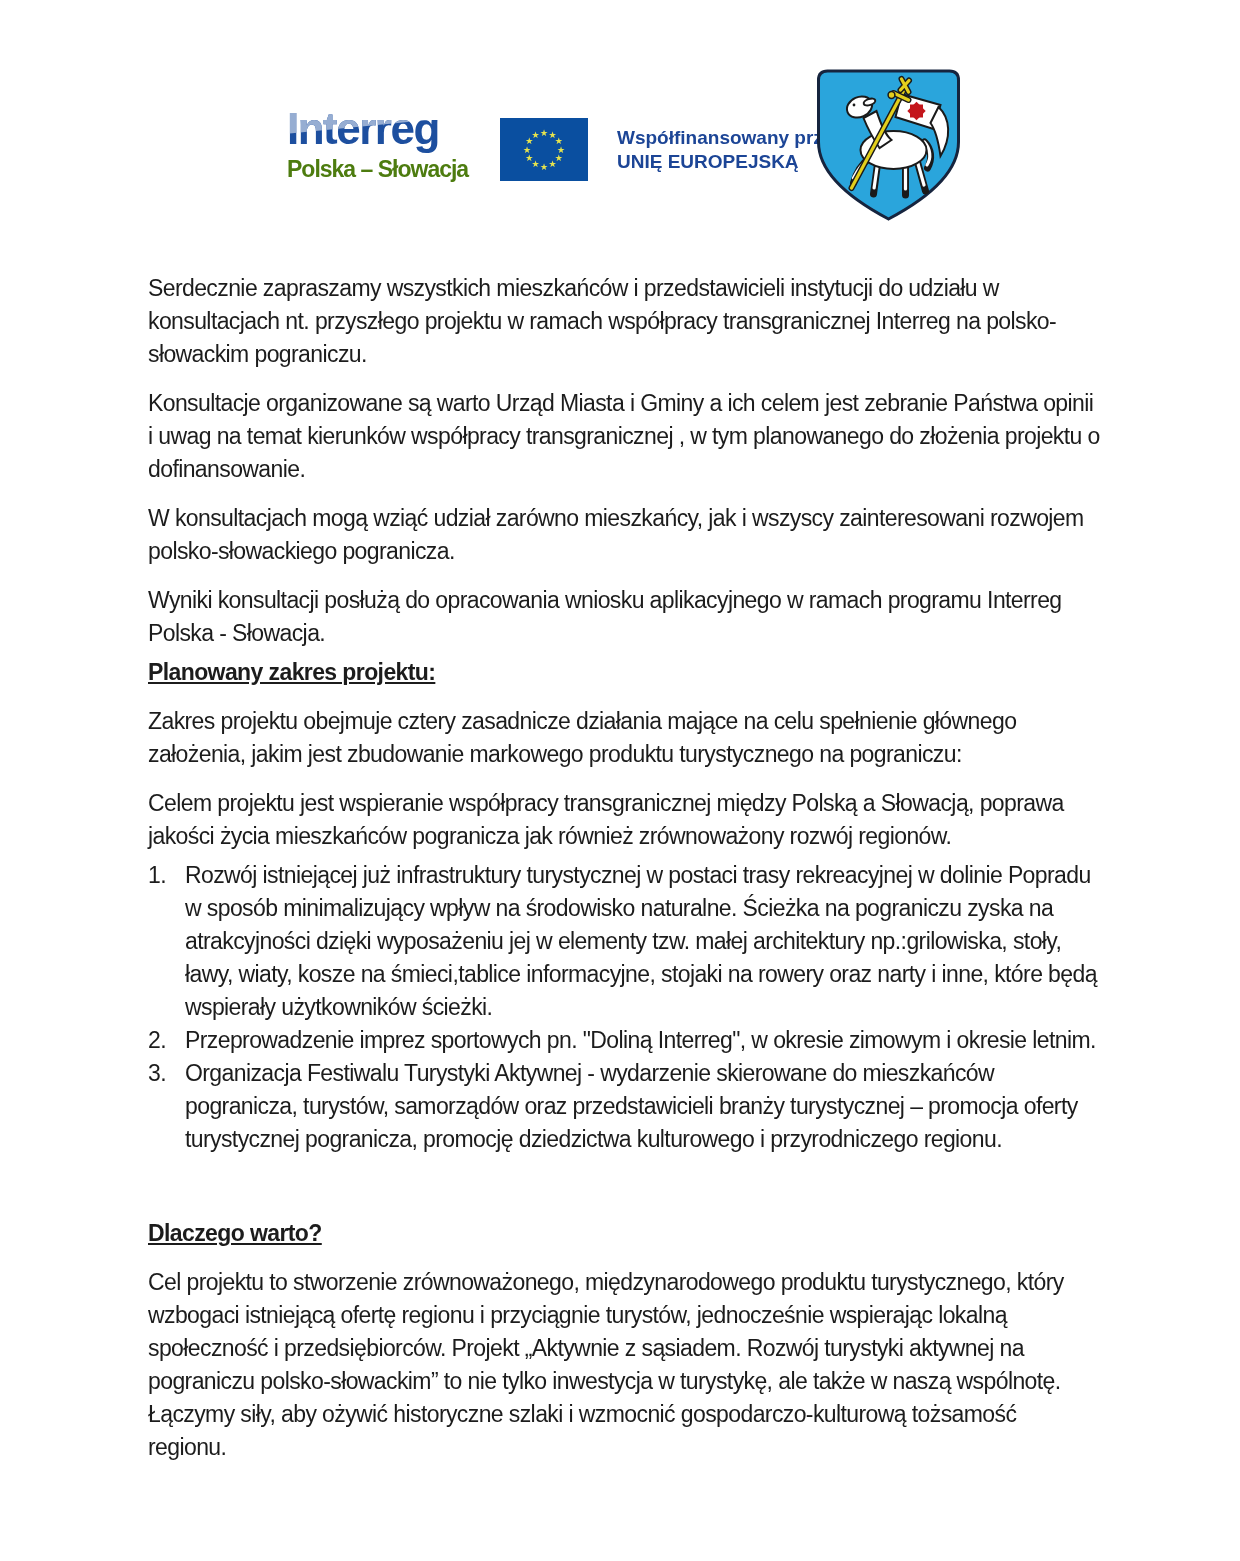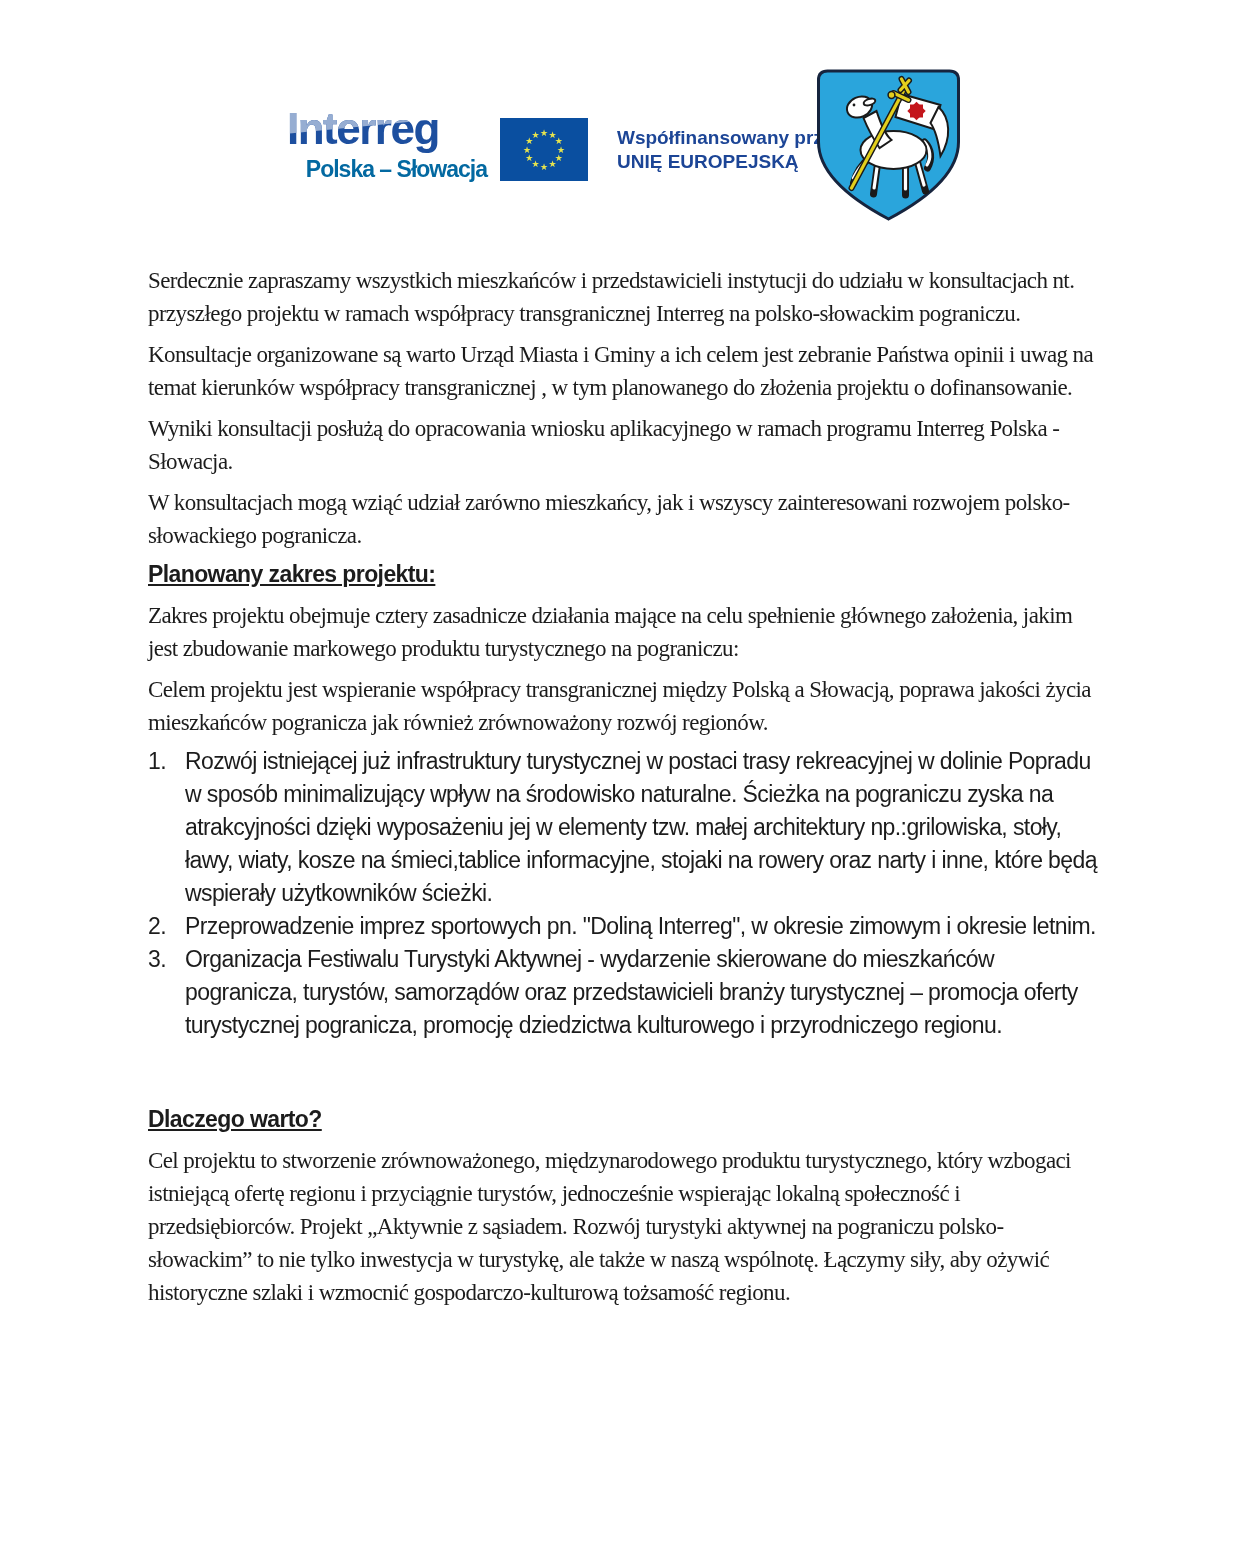--- a/index.html
+++ b/index.html
@@ -22,21 +22,21 @@
     font-size:44px; font-weight:bold; letter-spacing:-1.5px; line-height:1.05;
   }
   .wm-dark  { color:#1d4f9f; }
   .wm-light {
     position:absolute; left:0; top:0; color:#96add2;
     clip-path:polygon(0 0, 100% 0, 100% 28%, 0 60%);
   }
   .interreg-sub {
     margin-top:4px;
     font-size:23px; font-weight:bold; letter-spacing:-1px;
-    color:#0369a1; white-space:nowrap;text-align:right;
+    color:#4d7c0f; white-space:nowrap;
   }
 
   .eu-block { position:absolute; left:500px; top:118px; display:flex; align-items:flex-start; }
   .eu-flag { width:88px; height:63px; display:block; }
   .eu-text {
     margin-left:29px; margin-top:8px;
     font-size:19px; font-weight:bold; line-height:24px;
     color:#1c4596; white-space:nowrap;
   }
 
@@ -49,21 +49,21 @@
   .staff-out { stroke:#1a1a1a; stroke-width:6; fill:none; stroke-linecap:round; }
   .staff-in  { stroke-width:3.2; fill:none; stroke-linecap:round; }
   .banner { fill:#ffffff; stroke:#1a1a1a; stroke-width:2; }
 
   
   .content {
     position:absolute; left:148px; top:256px; width:952px;
     font-size:23px; line-height:33px; letter-spacing:-0.6px;
     text-align:left;
   }
-  .para { margin:8px 0 6px 0;font-family:Liberation Serif, serif; }
+  .para { margin:16px 0 6px 0; }
   .heading { margin:0 0 6px 0; font-weight:bold;text-decoration:underline; }
   .heading.gap-top { margin-top:61px; }
   .olist { margin:0 0 6px 0; }
   .li { display:flex; }
   .li-num { flex:0 0 37px; }
   .li-text { flex:1 1 auto; }
 </style>
 </head>
 <body>
 
@@ -140,22 +140,22 @@
         <path class="staff-out" d="M88,13 L95,26 M95.5,14.5 L87,24"></path>
         <path class="staff-in" d="M88,13 L95,26 M95.5,14.5 L87,24" stroke="#e3cf1d"></path>
         <circle cx="78" cy="29" r="3.4" stroke="#1a1a1a" stroke-width="1.5" fill="#e3cf1d"></circle>
       </svg>
     </div>
   </div>
 
   <div class="content">
     <p class="para">Serdecznie zapraszamy wszystkich mieszkańców i przedstawicieli instytucji do udziału w konsultacjach nt. przyszłego projektu w ramach współpracy transgranicznej Interreg na polsko-słowackim pograniczu.</p>
     <p class="para">Konsultacje organizowane są warto Urząd Miasta i Gminy a ich celem jest zebranie Państwa opinii i uwag na temat kierunków współpracy transgranicznej , w tym planowanego do złożenia projektu o dofinansowanie.</p>
+    <p class="para">W konsultacjach mogą wziąć udział zarówno mieszkańcy, jak i wszyscy zainteresowani rozwojem polsko-słowackiego pogranicza.</p>
     <p class="para">Wyniki konsultacji posłużą do opracowania wniosku aplikacyjnego w ramach  programu Interreg Polska - Słowacja.</p>
-    <p class="para">W konsultacjach mogą wziąć udział zarówno mieszkańcy, jak i wszyscy zainteresowani rozwojem polsko-słowackiego pogranicza.</p>
 
     <p class="heading">Planowany zakres projektu:</p>
 
     <p class="para">Zakres projektu obejmuje cztery zasadnicze działania mające na celu spełnienie głównego założenia, jakim jest zbudowanie markowego produktu turystycznego na pograniczu:</p>
     <p class="para">Celem projektu jest wspieranie współpracy transgranicznej między Polską a Słowacją, poprawa jakości życia mieszkańców pogranicza jak również zrównoważony rozwój regionów.</p>
 
     <div class="olist">
       <div class="li">
         <span class="li-num">1.</span>
         <span class="li-text">Rozwój istniejącej już infrastruktury turystycznej w postaci trasy rekreacyjnej w dolinie Popradu w sposób minimalizujący wpływ na środowisko naturalne. Ścieżka na pograniczu zyska na atrakcyjności dzięki wyposażeniu jej w elementy tzw. małej architektury np.:grilowiska, stoły, ławy, wiaty, kosze na śmieci,tablice informacyjne, stojaki na rowery oraz narty i inne, które będą wspierały użytkowników ścieżki.</span>

